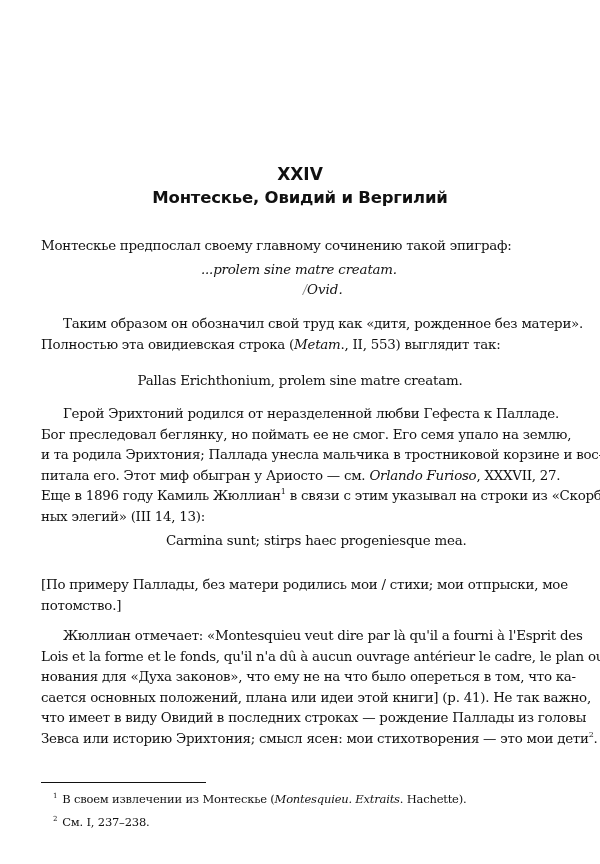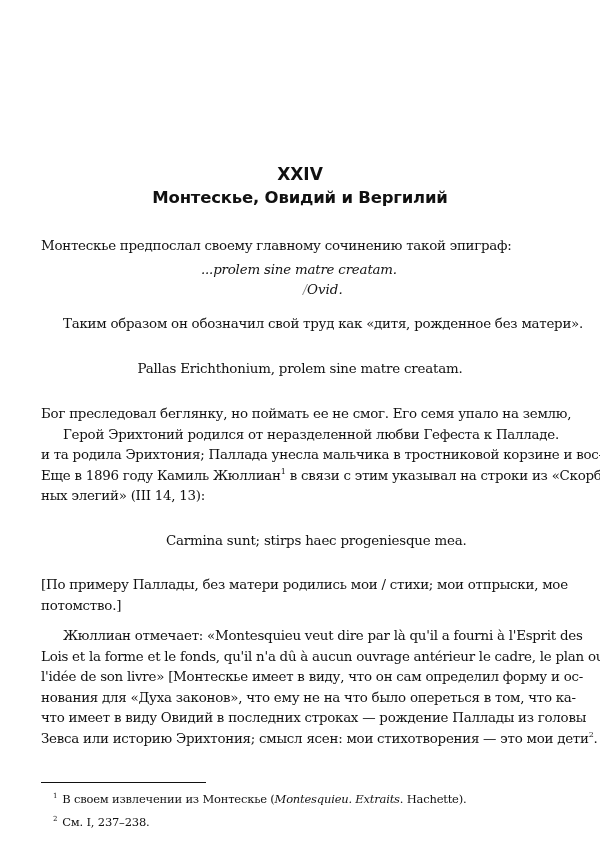--- a/index.html
+++ b/index.html
@@ -31,46 +31,48 @@
 
   <div class="p" style="top:236px;">
     <span class="ln last">Монтескье предпослал своему главному сочинению такой эпиграф:</span>
   </div>
 
   <div class="epi1">...prolem sine matre creatam.</div>
   <div class="epi2"><span class="slash">/</span><span>Ovid.</span></div>
 
   <div class="p" style="top:314px;">
     <span class="ln" style="padding-left:22px;">Таким образом он обозначил свой труд как «дитя, рожденное без матери».</span>
+    <span class="ln last"><span>Полностью эта овидиевская строка (</span><i>Metam</i><span>., II, 553) выглядит так:</span></span>
   </div>
 
-  <div class="quote" style="top:361px;">Pallas Erichthonium, prolem sine matre creatam.</div>
+  <div class="quote" style="top:373px;">Pallas Erichthonium, prolem sine matre creatam.</div>
 
   <div class="p" style="top:404px;">
+    <span class="ln" style="padding-left:22px;">Герой Эрихтоний родился от неразделенной любви Гефеста к Палладе.</span>
     <span class="ln">Бог преследовал беглянку, но поймать ее не смог. Его семя упало на землю,</span>
-    <span class="ln" style="padding-left:22px;">Герой Эрихтоний родился от неразделенной любви Гефеста к Палладе.</span>
     <span class="ln">и та родила Эрихтония; Паллада унесла мальчика в тростниковой корзине и вос-</span>
+    <span class="ln"><span>питала его. Этот миф обыгран у Ариосто — см. </span><i>Orlando Furioso</i><span>, XXXVII, 27.</span></span>
     <span class="ln"><span>Еще в 1896 году Камиль Жюллиан</span><sup>1</sup><span> в связи с этим указывал на строки из «Скорб-</span></span>
     <span class="ln last">ных элегий» (III 14, 13):</span>
   </div>
 
   <div class="verse" style="top:531px;">
     <div>Carmina sunt; stirps haec progeniesque mea.</div>
   </div>
 
   <div class="p" style="top:575px;">
     <span class="ln last">[По примеру Паллады, без матери родились мои / стихи; мои отпрыски, мое</span>
     <span class="ln last">потомство.]</span>
   </div>
 
   <div class="p" style="top:626px;">
     <span class="ln" style="padding-left:22px;">Жюллиан отмечает: «Montesquieu veut dire par là qu'il a fourni à l'Esprit des</span>
     <span class="ln">Lois et la forme et le fonds, qu'il n'a dû à aucun ouvrage antérieur le cadre, le plan ou</span>
-    <span class="ln">l'idée de son livre» [Монтескье имеет в виду, что он сам определил форму и ос-</span>
     <span class="ln">нования для «Духа законов», что ему не на что было опереться в том, что ка-</span>
+    <span class="ln">сается основных положений, плана или идеи этой книги] (p. 41). Не так важно,</span>
     <span class="ln">что имеет в виду Овидий в последних строках — рождение Паллады из головы</span>
     <span class="ln last"><span>Зевса или историю Эрихтония; смысл ясен: мои стихотворения — это мои дети</span><sup>2</sup><span>.</span></span>
   </div>
 
   <div class="fn-rule"></div>
 
   <div class="fn" style="top:792px;">
     <sup>1</sup><span>В своем извлечении из Монтескье (</span><i>Montesquieu. Extraits</i><span>. Hachette).</span>
   </div>
   <div class="fn" style="top:815px;">

